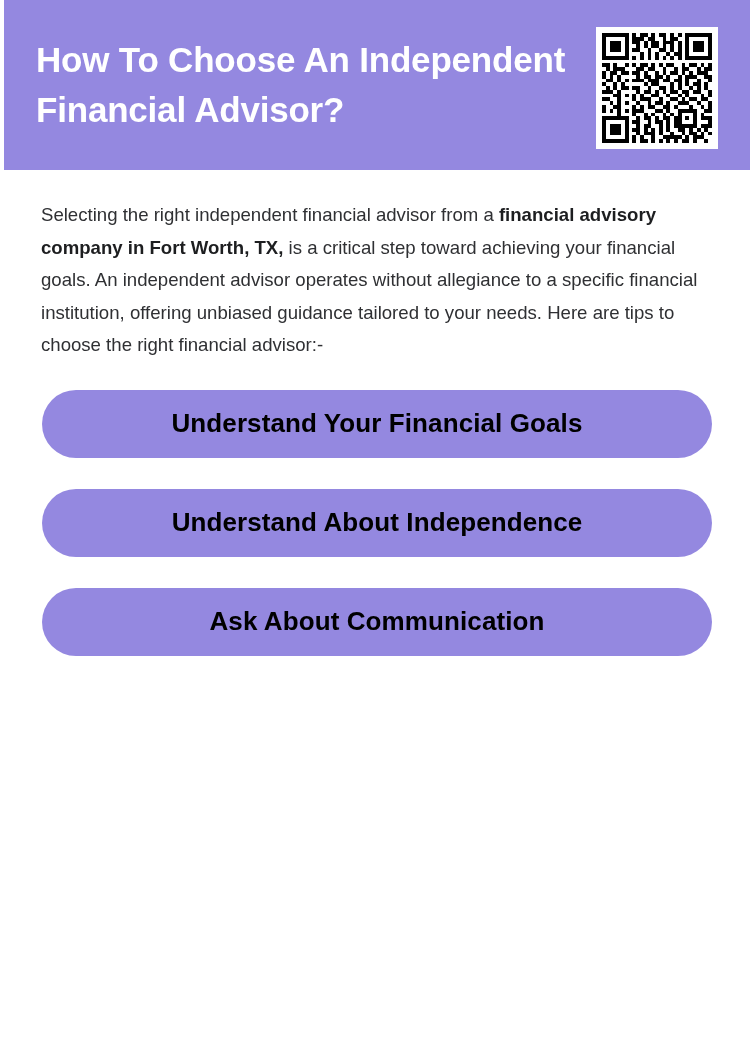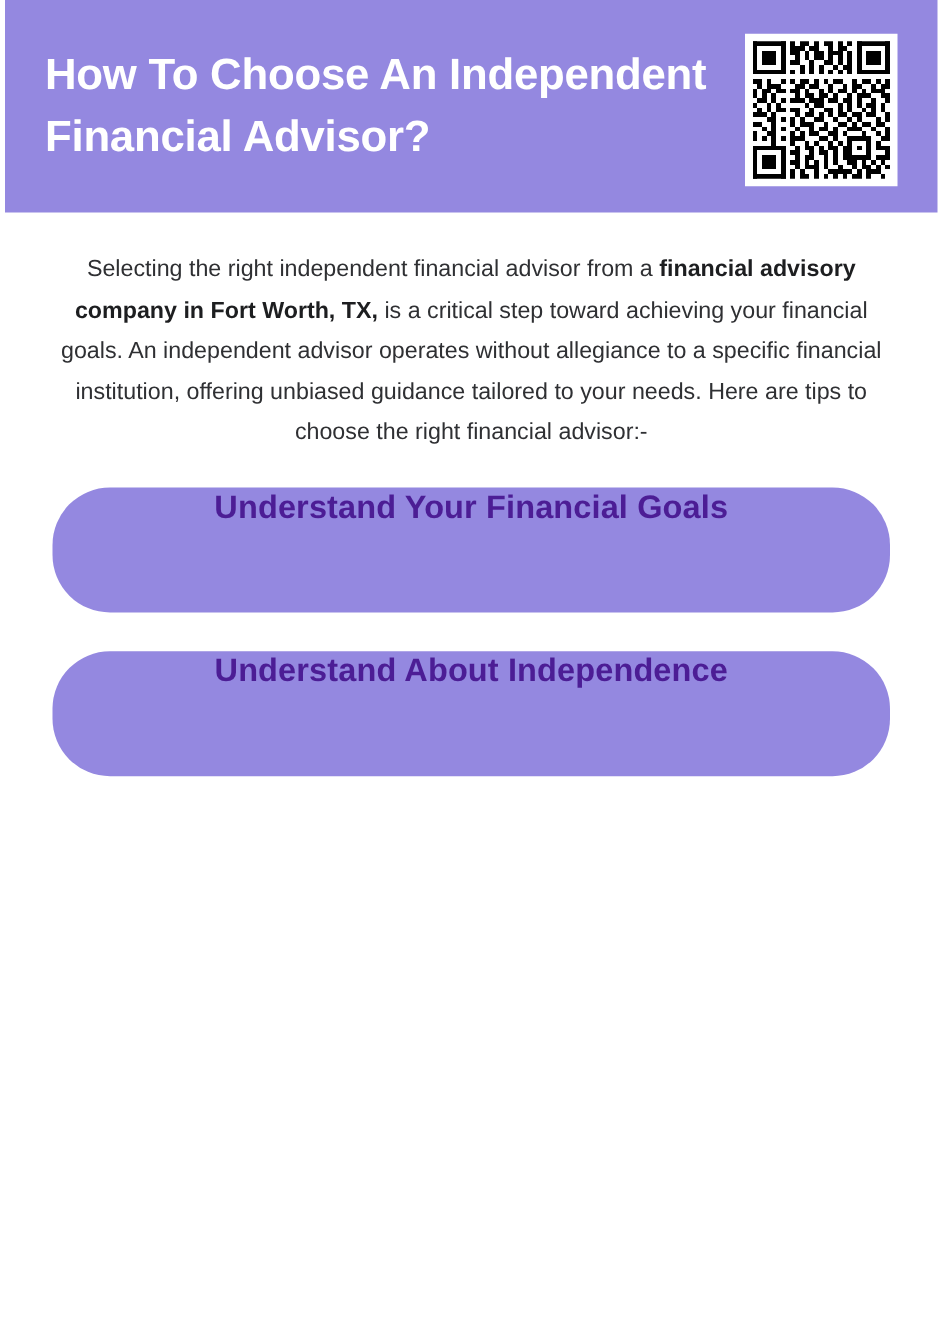--- a/index.html
+++ b/index.html
@@ -54,44 +54,44 @@
   .qr-wrap svg {
     display: block;
     width: 100%;
     height: 100%;
   }
 
   
   .intro {
     margin: 29px auto 0 auto;
     width: 672px;
-    text-align: center;
+    text-align: left;
     color: #2f3033;
     font-size: 18.6px;
     line-height: 1.75;
   }
   .intro b {
     font-weight: bold;
     color: #1d1e20;
   }
 
   
   .pill-list {
     margin-top: 28px;
     padding: 0 38px 0 38px;
     box-sizing: border-box;
   }
   .pill {
-    height: 100px;
+    height: 68px;
     border-radius: 46px;
     display: flex;
-    align-items: flex-start;
+    align-items: center;
     justify-content: center;
     margin-bottom: 31px;
-    color: #4c1d95;
+    color: #000000;
     font-size: 26px;
     font-weight: bold;
     letter-spacing: 0.1px;
     text-align: center;
     padding: 0 26px;
     box-sizing: border-box;
   }
   .pill:last-child { margin-bottom: 0; }
   .pill.purple { background: #9488e0; }
   .pill.pink   { background: #f4769d; }
@@ -356,15 +356,18 @@
     <span>Selecting the right independent financial advisor from a </span><b>financial advisory company in Fort Worth, TX,</b><span> is a critical step toward achieving your financial goals. An independent advisor operates without allegiance to a specific financial institution, offering unbiased guidance tailored to your needs. Here are tips to choose the right financial advisor:-</span>
   </p>
 
   <div class="pill-list">
     <div class="pill purple">
       <span>Understand Your Financial Goals</span>
     </div>
     <div class="pill purple">
       <span>Understand About Independence</span>
     </div>
+    <div class="pill purple">
+      <span>Ask About Communication</span>
+    </div>
   </div>
 
 </div>
 
 </body></html>

